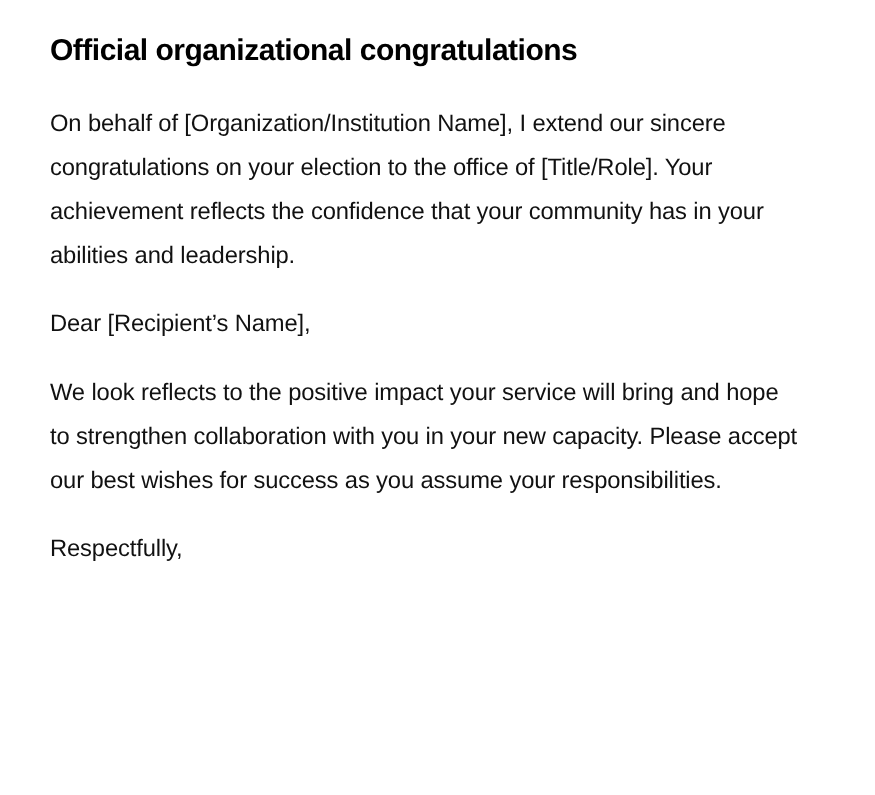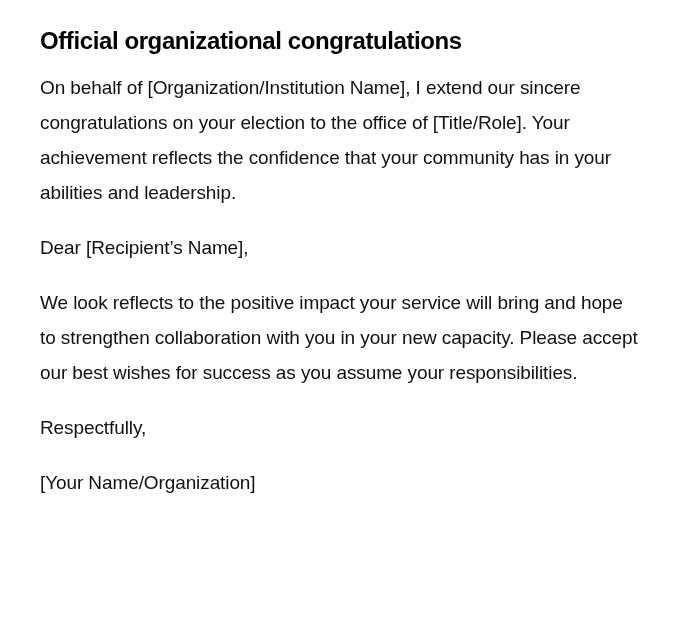--- a/index.html
+++ b/index.html
@@ -19,34 +19,33 @@
       position: absolute;
       left: 40px;
       top: 24px;
       width: 600px;
     }
     .title {
       font-family: "Liberation Sans", sans-serif;
       font-weight: bold;
       font-size: 24px;
       line-height: 34px;
-      margin: 0 0 12px 0;
+      margin: 0 0 24px 0;
       letter-spacing: -0.4px;
       color: #000;
     }
     .para {
       font-size: 19px;
       line-height: 35px;
       margin: 0 0 20px 0;
       letter-spacing: -0.1px;
     }
   </style>
 </head>
 <body>
 
 <div class="doc">
   <h1 class="title">Official organizational congratulations</h1>
   <p class="para">On behalf of [Organization/Institution Name], I extend our sincere congratulations on your election to the office of [Title/Role]. Your achievement reflects the confidence that your community has in your abilities and leadership.</p>
   <p class="para">Dear [Recipient’s Name],</p>
   <p class="para">We look reflects to the positive impact your service will bring and hope to strengthen collaboration with you in your new capacity. Please accept our best wishes for success as you assume your responsibilities.</p>
   <p class="para">Respectfully,</p>
-  <p class="para">[Your Name/Organization]</p>
 </div>
 
 </body></html>

